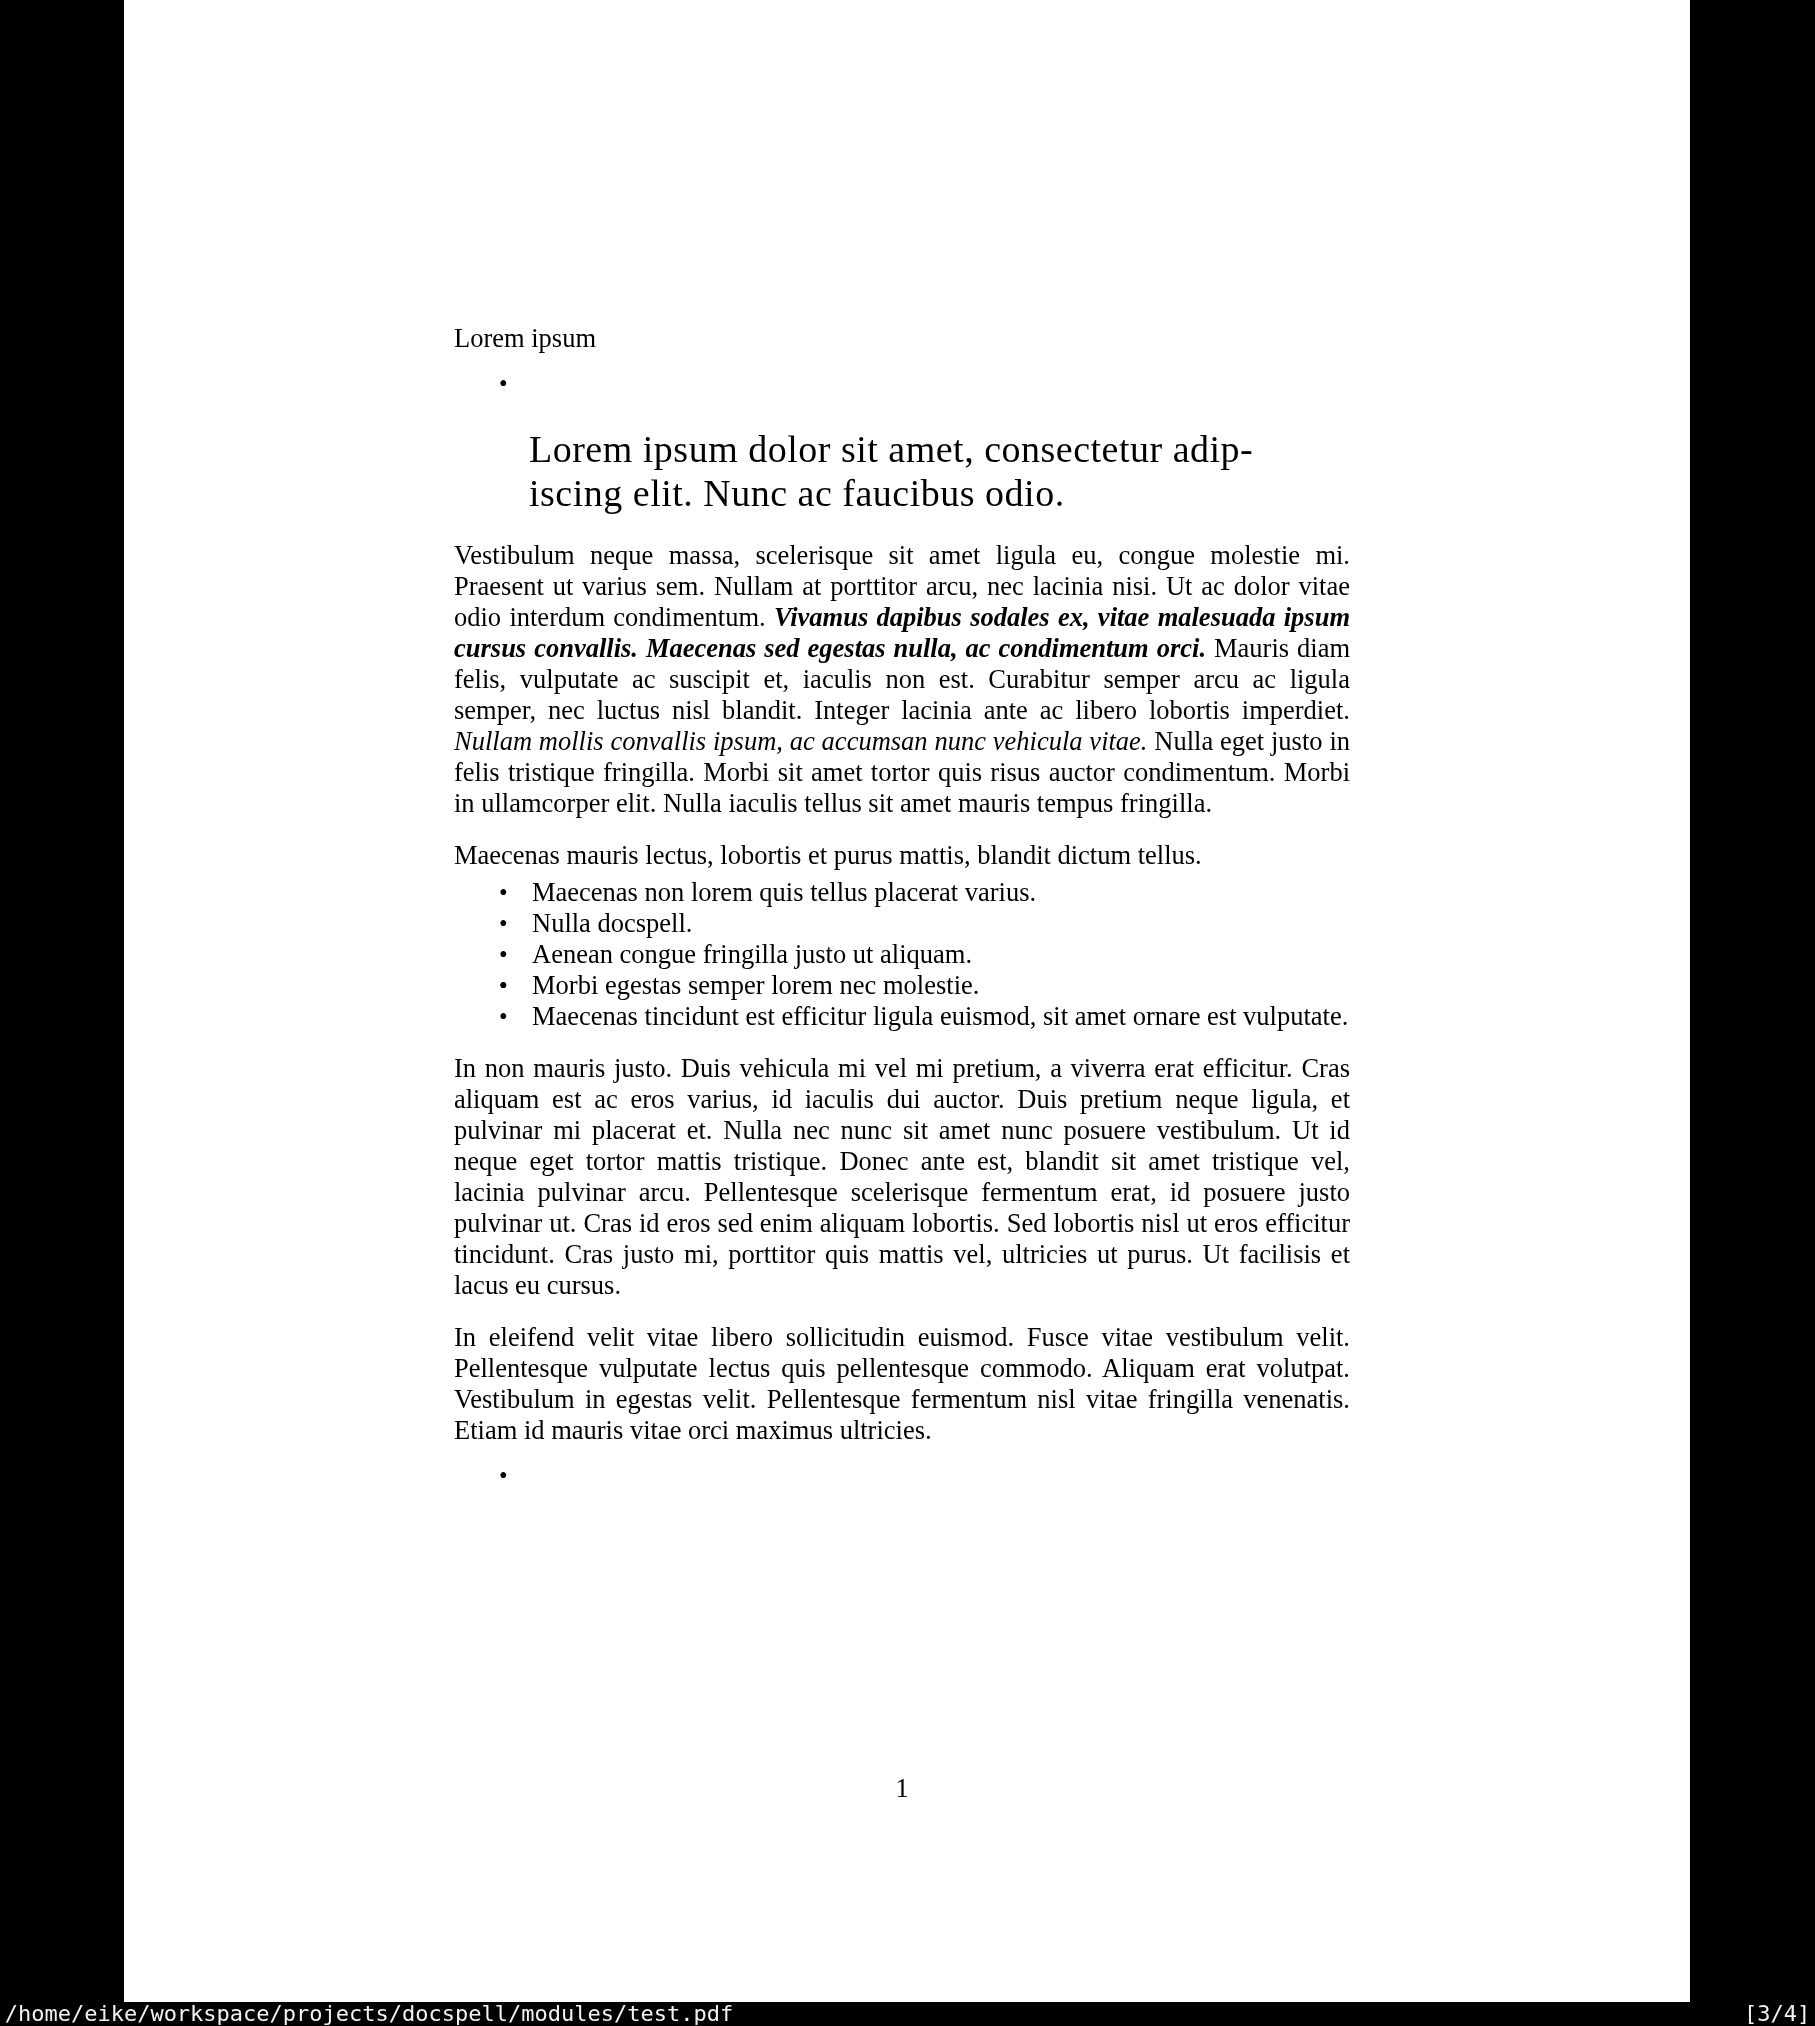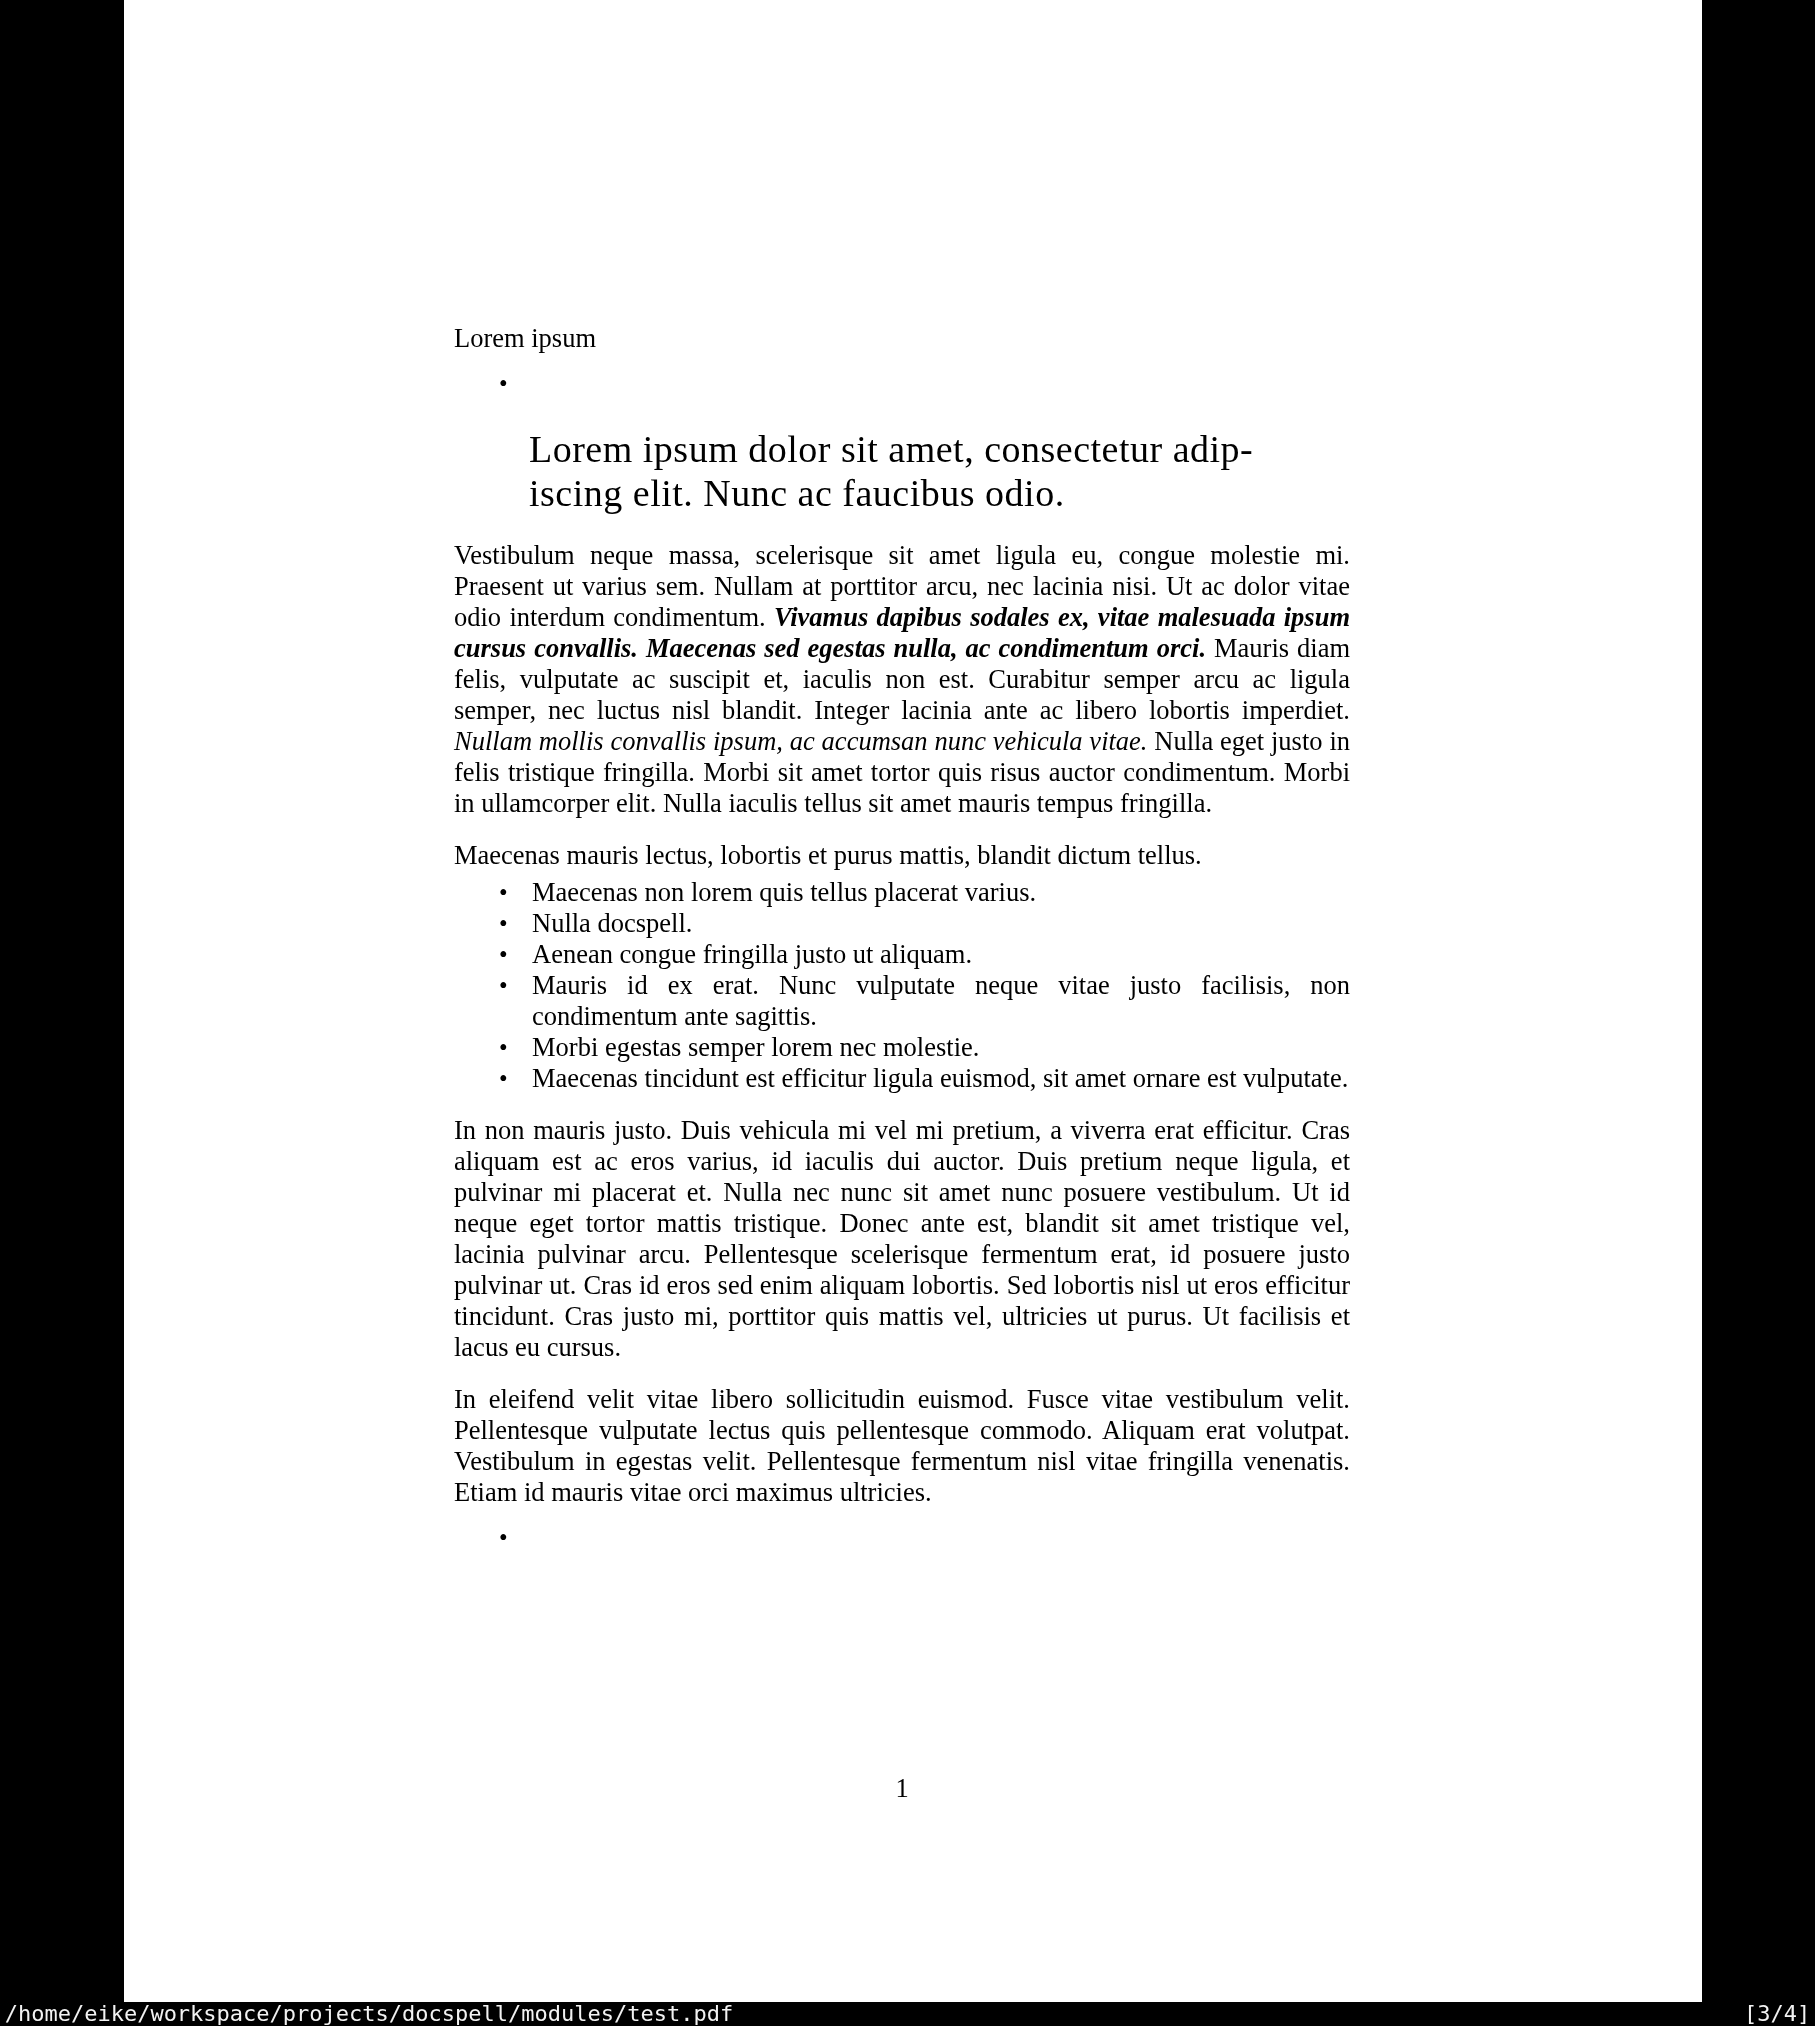--- a/index.html
+++ b/index.html
@@ -16,21 +16,20 @@
     height: 2026px;
     background: #000000;
   }
   .pdf-page {
     position: absolute;
     left: 124px;
     top: 0;
     width: 1566px;
     height: 2002px;
     background: #ffffff;
-    padding-left: 12px;
   }
   .textblock {
     position: absolute;
     left: 330px;
     top: 0;
     width: 896px;
     color: #000000;
     font-family: "Liberation Serif", "DejaVu Serif", serif;
     font-size: 26.5px;
     line-height: 31px;
@@ -120,21 +119,21 @@
         </div>
 
       <div class="para first"><span class="run-normal">Vestibulum neque massa, scelerisque sit amet ligula eu, congue molestie mi. Praesent ut varius sem. Nullam at porttitor arcu, nec lacinia nisi. Ut ac dolor vitae odio interdum condimentum. </span><span class="run-bold">Vivamus dapibus sodales ex, vitae malesuada ipsum cursus convallis. Maecenas sed egestas nulla, ac condimentum orci.</span><span class="run-normal"> Mauris diam felis, vulputate ac suscipit et, iaculis non est. Curabitur semper arcu ac ligula semper, nec luctus nisl blandit. Integer lacinia ante ac libero lobortis imperdiet. </span><span class="run-italic">Nullam mollis convallis ipsum, ac accumsan nunc vehicula vitae.</span><span class="run-normal"> Nulla eget justo in felis tristique fringilla. Morbi sit amet tortor quis risus auctor condimentum. Morbi in ullamcorper elit. Nulla iaculis tellus sit amet mauris tempus fringilla.</span></div>
 
       <div class="para">Maecenas mauris lectus, lobortis et purus mattis, blandit dictum tellus.</div>
 
       <div class="bullet-list">
           <div class="li"><span class="bullet">•</span><span>Maecenas non lorem quis tellus placerat varius.</span></div>
           <div class="li"><span class="bullet">•</span><span>Nulla docspell.</span></div>
           <div class="li"><span class="bullet">•</span><span>Aenean congue fringilla justo ut aliquam.</span></div>
-          <div class="li"><span class="bullet">•</span><span>Mauris id ex erat. Nunc vulputate neque vitae justo facilisis, non condimentum ante sagittis.</span></div>
+          <div class="li"><span class="bullet">•</span></div>
           <div class="li"><span class="bullet">•</span><span>Morbi egestas semper lorem nec molestie.</span></div>
           <div class="li"><span class="bullet">•</span><span>Maecenas tincidunt est efficitur ligula euismod, sit amet ornare est vulputate.</span></div>
         </div>
 
       <div class="para">In non mauris justo. Duis vehicula mi vel mi pretium, a viverra erat efficitur. Cras aliquam est ac eros varius, id iaculis dui auctor. Duis pretium neque ligula, et pulvinar mi placerat et. Nulla nec nunc sit amet nunc posuere vestibulum. Ut id neque eget tortor mattis tristique. Donec ante est, blandit sit amet tristique vel, lacinia pulvinar arcu. Pellentesque scelerisque fermentum erat, id posuere justo pulvinar ut. Cras id eros sed enim aliquam lobortis. Sed lobortis nisl ut eros efficitur tincidunt. Cras justo mi, porttitor quis mattis vel, ultricies ut purus. Ut facilisis et lacus eu cursus.</div>
 
       <div class="para">In eleifend velit vitae libero sollicitudin euismod. Fusce vitae vestibulum velit. Pellentesque vulputate lectus quis pellentesque commodo. Aliquam erat volutpat. Vestibulum in egestas velit. Pellentesque fermentum nisl vitae fringilla venenatis. Etiam id mauris vitae orci maximus ultricies.</div>
 
       <div class="bullet-row">
         <span class="bullet">•</span>

